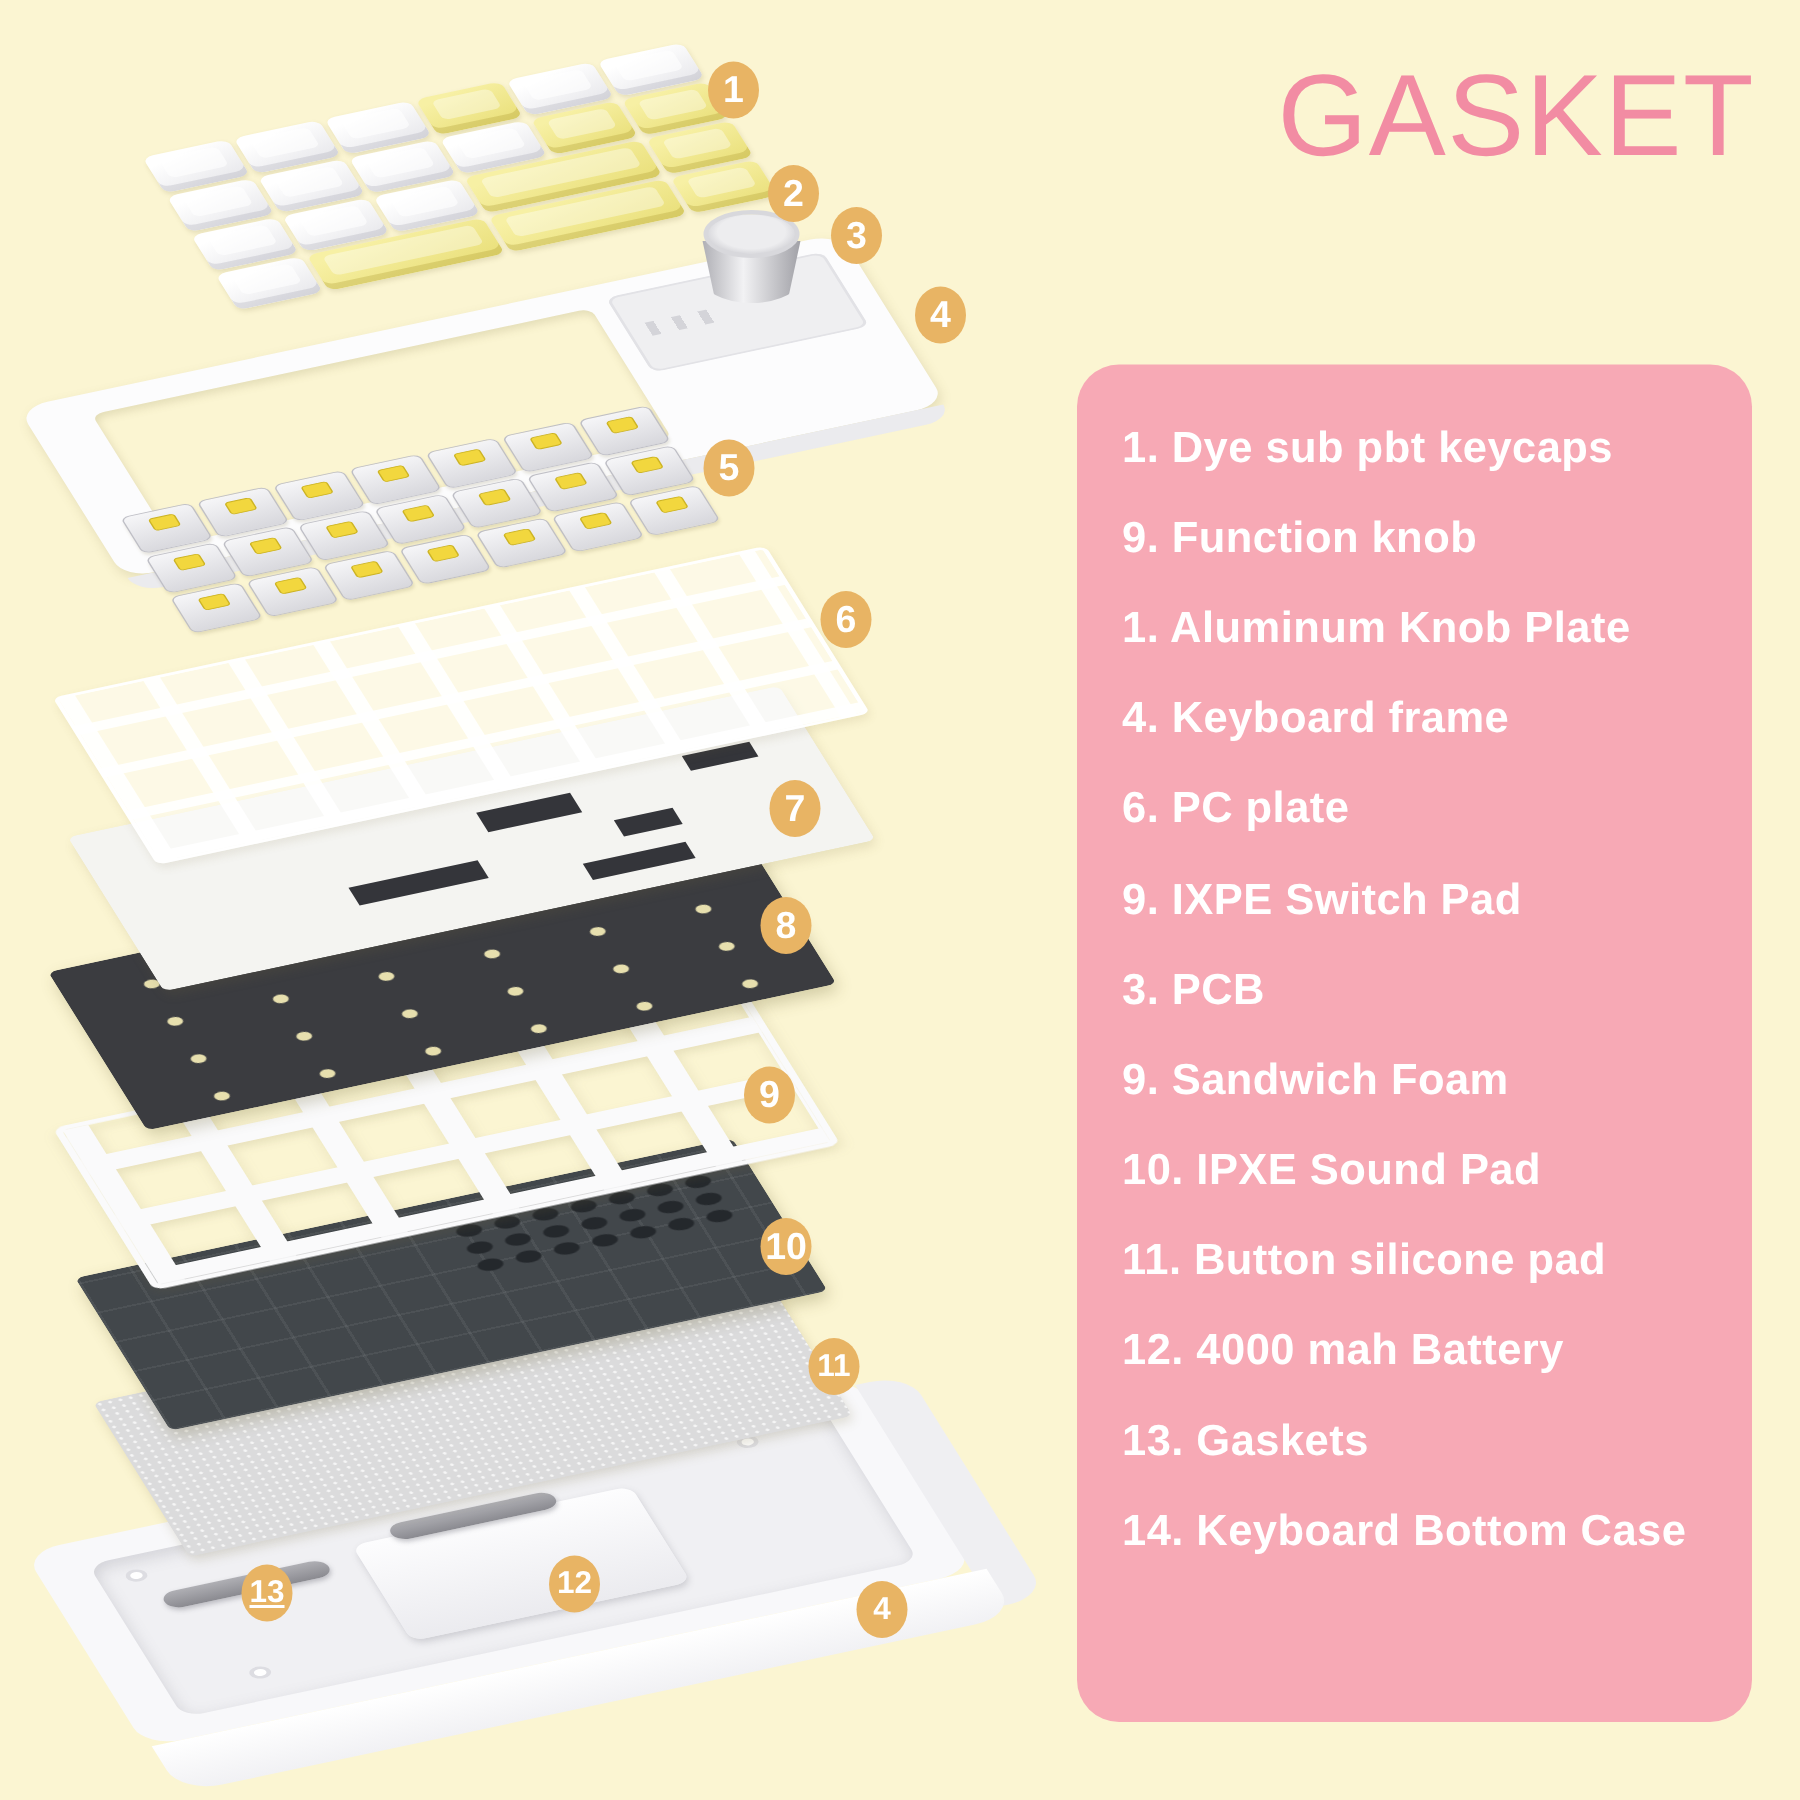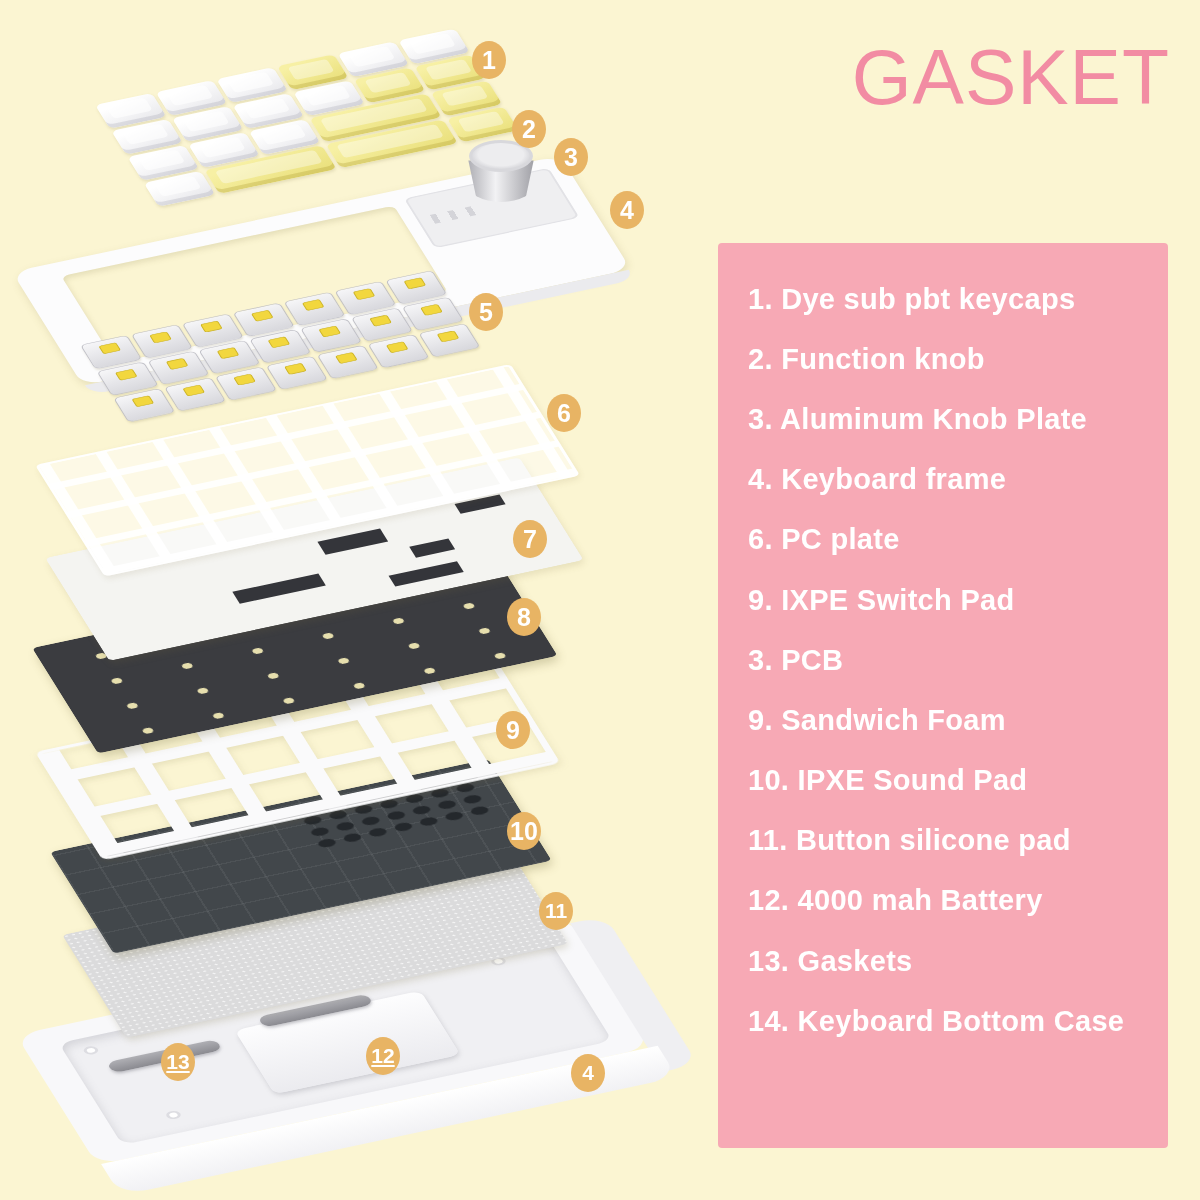--- a/index.html
+++ b/index.html
@@ -12,21 +12,21 @@
   html,body{margin:0;padding:0;background:var(--background);}
   .stage{position:relative;width:1200px;height:1200px;overflow:hidden;
          background:var(--background);font-family:"Liberation Sans",sans-serif;}
 
   
   .title{position:absolute;top:44px;right:30px;text-align:right;z-index:60;
          color:var(--title-pink);font-weight:normal;font-size:77px;line-height:67px;letter-spacing:1px;}
 
   
   .legend-panel{position:absolute;left:718px;top:243px;width:450px;height:905px;
-                background:var(--panel-pink);border-radius:4px;z-index:55;}
+                background:var(--panel-pink);border-radius:28px;z-index:55;}
   .legend-panel ul{list-style:none;margin:0;padding:26px 18px 0 30px;}
   .legend-panel li{height:60.2px;display:flex;align-items:center;
                    color:#fff;font-size:29px;font-weight:bold;letter-spacing:.3px;white-space:nowrap;}
 
   
   .diagram{position:absolute;inset:0;z-index:1;}
   .layer{position:absolute;transform-origin:0 0;
          transform:rotate(-12deg) skewX(20deg) scaleY(0.6);}
 
   .badge{position:absolute;width:34px;height:38px;border-radius:50%;z-index:50;
@@ -158,22 +158,22 @@
 
 <div class="stage">
 
   <div class="title">
     <div>GASKET</div>
   </div>
 
   <aside class="legend-panel">
     <ul>
       <li>1. Dye sub pbt keycaps</li>
-      <li>2. Function knob</li>
-      <li>3. Aluminum Knob Plate</li>
+      <li>9. Function knob</li>
+      <li>1. Aluminum Knob Plate</li>
       <li>4. Keyboard frame</li>
       <li>6. PC plate</li>
       <li>9. IXPE Switch Pad</li>
       <li>3. PCB</li>
       <li>9. Sandwich Foam</li>
       <li>10. IPXE Sound Pad</li>
       <li>11. Button silicone pad</li>
       <li>12. 4000 mah Battery</li>
       <li>13. Gaskets</li>
       <li>14. Keyboard Bottom Case</li>
@@ -269,17 +269,17 @@
       <div class="badge" style="left: 512px; top: 110px;">2</div>
       <div class="badge" style="left: 554px; top: 138px;">3</div>
       <div class="badge" style="left: 610px; top: 191px;">4</div>
       <div class="badge" style="left: 469px; top: 293px;">5</div>
       <div class="badge" style="left: 547px; top: 394px;">6</div>
       <div class="badge" style="left: 513px; top: 520px;">7</div>
       <div class="badge" style="left: 507px; top: 598px;">8</div>
       <div class="badge" style="left: 496px; top: 711px;">9</div>
       <div class="badge" style="left: 507px; top: 812px; font-size: 25px;">10</div>
       <div class="badge" style="left: 539px; top: 892px; font-size: 21px;">11</div>
-      <div class="badge" style="left: 366px; top: 1037px; font-size: 21px; text-decoration: underline;">12</div>
+      <div class="badge" style="left: 366px; top: 1037px; font-size: 21px;">12</div>
       <div class="badge" style="left: 161px; top: 1043px; font-size: 21px; text-decoration: underline;">13</div>
       <div class="badge" style="left: 571px; top: 1054px; font-size: 21px;">4</div>
     </div>
 </div>
 
 </body></html>

